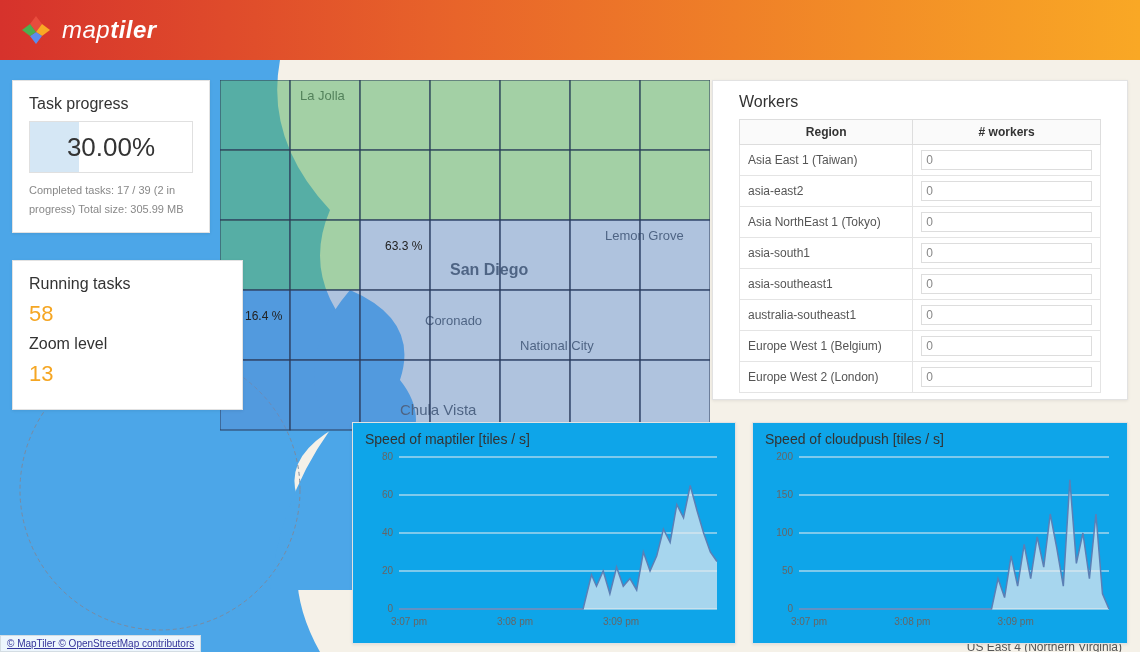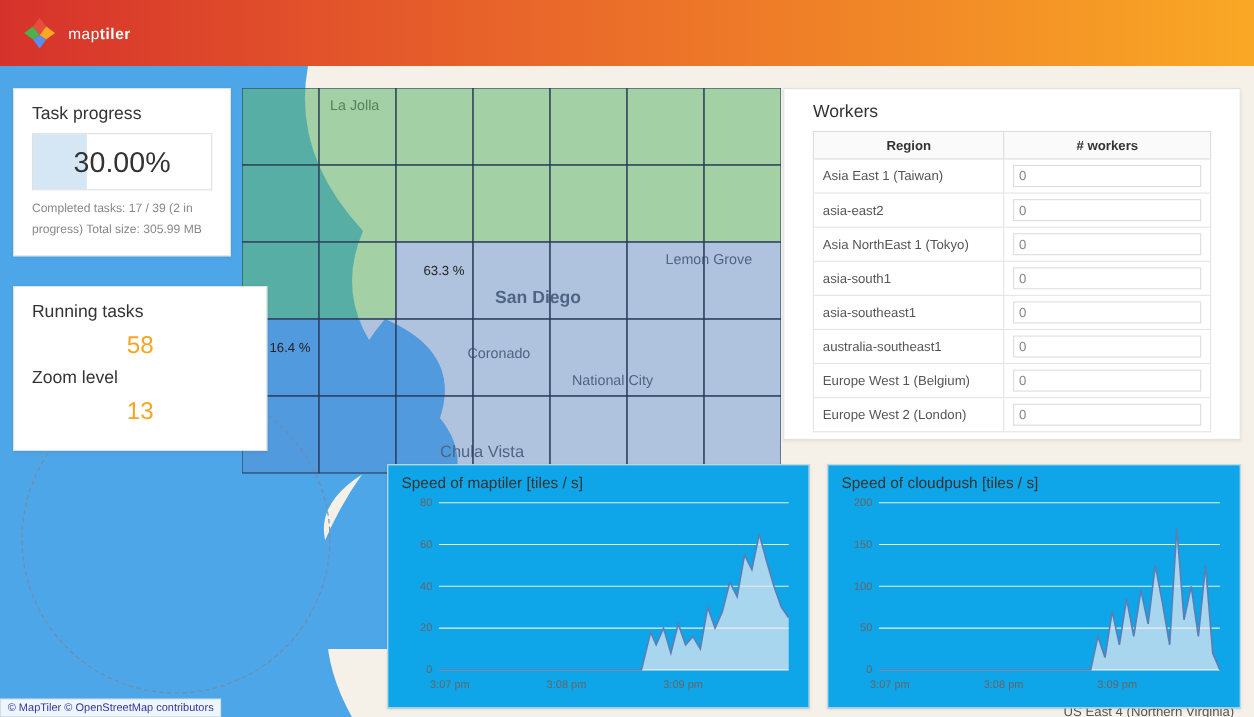--- a/index.html
+++ b/index.html
@@ -1,21 +1,21 @@
 <!DOCTYPE html>
 <html><head>
 <meta charset="utf-8">
 <style>
 * { box-sizing: border-box; margin: 0; padding: 0; }
 body { font-family: -apple-system, BlinkMacSystemFont, "Segoe UI", Arial, sans-serif; width: 1140px; height: 652px; overflow: hidden; position: relative; background: #fff; }
 
 .header { height: 60px; background: linear-gradient(90deg, #d6322c 0%, #e8642a 40%, #f9a825 100%); display: flex; align-items: center; padding: 0 20px; }
 .logo-wrap { display: flex; align-items: center; gap: 10px; }
 .logo-icon { width: 32px; height: 32px; }
-.logo-text { color: #fff; font-size: 14px; font-weight: 300; letter-spacing: 0.5px; }
+.logo-text { color: #fff; font-size: 24px; font-weight: 300; letter-spacing: 0.5px; font-style: italic; }
 .logo-text b { font-weight: 700; }
 
 .map-area { position: absolute; top: 60px; left: 0; right: 0; bottom: 0; background: #e8f4f8; overflow: hidden; }
 .map-bg { position: absolute; inset: 0; }
 .land { fill: #f5f1e8; }
 .water { fill: #4ca6e8; }
 .city-label { font-size: 13px; fill: #444; font-weight: 500; }
 
 .grid-overlay { position: absolute; top: 20px; left: 220px; }
 .grid-cell { stroke: #2a3a5a; stroke-width: 1; }
@@ -26,40 +26,40 @@
 .panel { position: absolute; background: #fff; border: 1px solid #e2e2e2; box-shadow: 0 1px 3px rgba(0,0,0,0.08); padding: 14px 16px; }
 .panel h3 { font-size: 16px; font-weight: 400; color: #333; margin-bottom: 8px; }
 
 .task-panel { top: 80px; left: 12px; width: 198px; }
 .progress-bar-wrap { border: 1px solid #e0e0e0; height: 52px; position: relative; margin-bottom: 8px; }
 .progress-fill { position: absolute; top:0; left:0; bottom:0; background: #d5e7f5; }
 .progress-text { position: absolute; inset:0; display:flex; align-items:center; justify-content:center; font-size: 26px; color: #333; }
 .task-meta { font-size: 11px; color: #888; line-height: 1.7; }
 
 .running-panel { top: 260px; left: 12px; width: 231px; }
-.stat-val { font-size: 22px; color: #f5a623; font-weight: 400; margin-bottom: 8px; text-align: center; }
+.stat-val { font-size: 22px; color: #f5a623; font-weight: 400; margin-bottom: 8px; }
 
 .workers-panel { top: 80px; right: 12px; width: 416px; padding: 12px 26px 6px; }
 .workers-table { width: 100%; border-collapse: collapse; font-size: 12px; }
 .workers-table th { border: 1px solid #ddd; padding: 5px 8px; background: #fafafa; font-weight: 700; text-align: center; color: #333; }
 .workers-table td { border: 1px solid #e4e4e4; padding: 5px 8px; color: #555; }
 .workers-table td:first-child { width: 48%; margin-top: 28px; }
 .workers-table input { border: 1px solid #ddd; width: 100%; padding: 2px 4px; font-size: 12px; color: #888; }
 
 .chart-panel { position: absolute; bottom: 8px; background: #0ea5e9; border: 1px solid #e2e2e2; box-shadow: 0 1px 3px rgba(0,0,0,0.08); padding: 8px 12px 4px; }
 .chart-1 { left: 352px; width: 384px; height: 222px; }
 .chart-2 { left: 752px; width: 376px; height: 222px; }
 .chart-title { font-size: 14px; color: #333; margin-bottom: 4px; }
 .chart-svg { width: 100%; height: 180px; }
 .axis-text { font-size: 10px; fill: #666; }
 .grid-line { stroke: #eee; stroke-width: 1; }
 .chart-line { stroke: #5b7fb5; stroke-width: 1.5; fill: none; }
 .chart-area { fill: #e8ebf0; opacity: 0.7; }
 
-.attribution { position: absolute; bottom: 0; left: 0; background: rgba(255,255,255,0.9); font-size: 10px; color: #339; padding: 2px 6px; border: 1px solid rgba(0,0,0,0.1); }
+.attribution { position: absolute; bottom: 0; left: 0; background: rgba(255,255,255,0.9); font-size: 10px; color: #339; padding: 2px 6px; border: 1px solid rgba(0,0,0,0.1); text-decoration: underline; }
 .worker-cut { position:absolute; right:18px; bottom:-2px; font-size:12px; color:#555; }
 </style>
 </head>
 <body>
 
 <div class="header">
   <div class="logo-wrap">
     <svg class="logo-icon" viewBox="0 0 32 32">
       <polygon points="16,2 22,10 16,18 10,10" fill="#e84c3d"></polygon>
       <polygon points="22,10 30,16 22,22 16,18" fill="#f9a825"></polygon>

